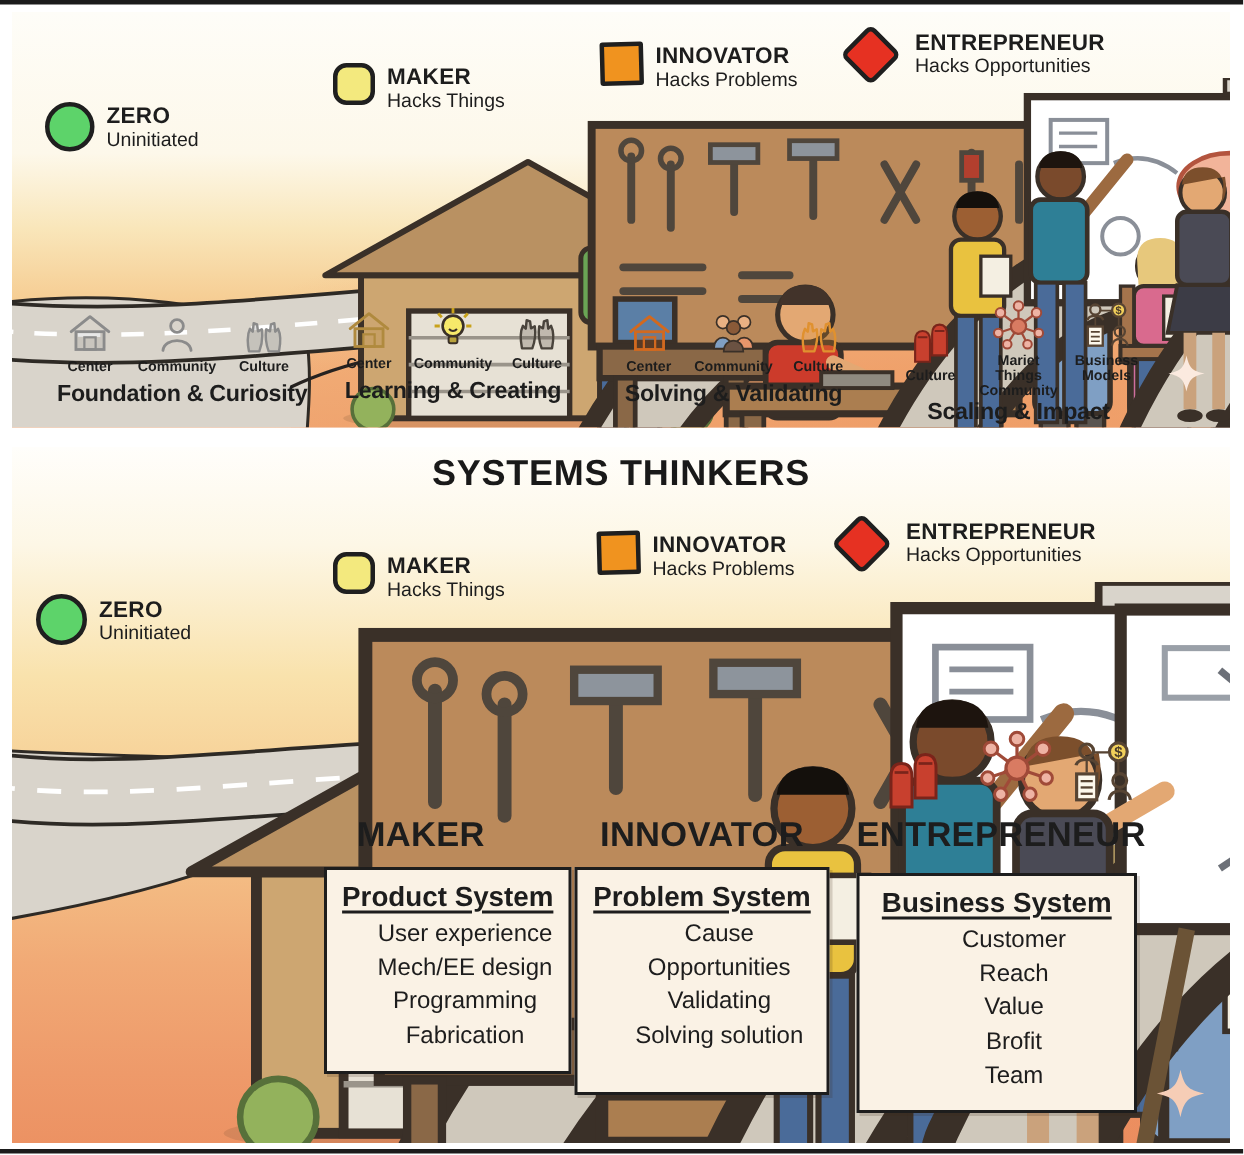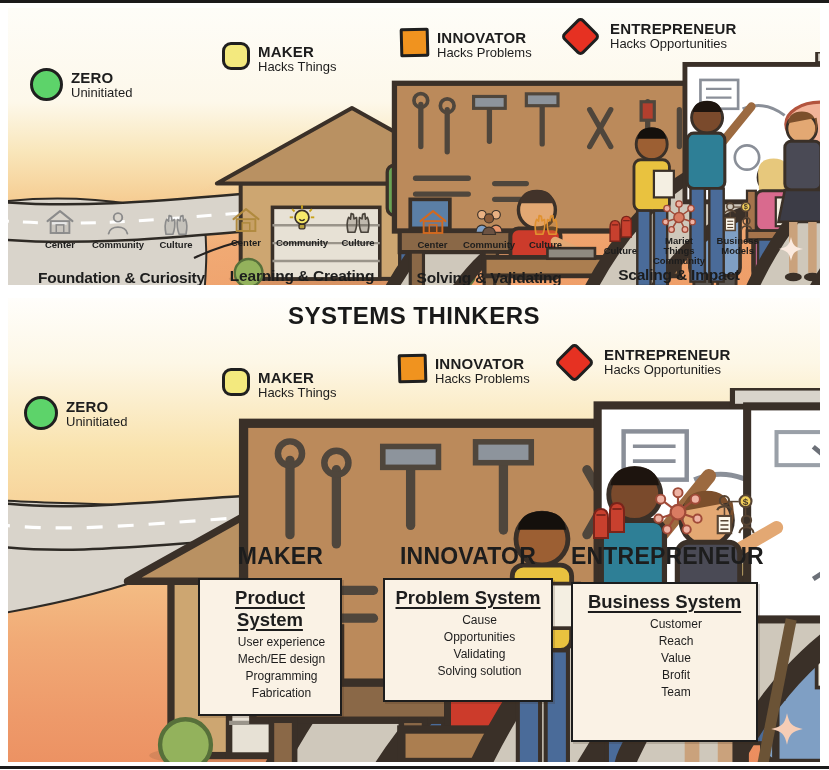--- a/index.html
+++ b/index.html
@@ -32,31 +32,31 @@
   .blabel{font-size:15px;font-weight:800;letter-spacing:.2px;}
   .bsub{font-size:13px;font-weight:400;}
 
   
   .stagegrp{position:absolute;text-align:center;}
   .icons{display:flex;justify-content:center;align-items:flex-end;gap:10px;}
   .cell{display:flex;flex-direction:column;align-items:center;width:52px;}
   .sicon{width:30px;height:30px;display:block;}
   .ilabel{font-size:9.5px;font-weight:700;margin-top:2px;line-height:1.05;}
   .sublabel{font-size:9.5px;font-weight:700;margin-top:-1px;}
-  .stitle{font-size:15.5px;font-weight:800;margin-top:19px;letter-spacing:-.2px;white-space:nowrap;}
+  .stitle{font-size:15.5px;font-weight:800;margin-top:4px;letter-spacing:-.2px;white-space:nowrap;}
 
   
   .big-title{position:absolute;left:0;top:4px;width:100%;text-align:center;
     font-size:24px;font-weight:800;letter-spacing:.5px;color:#191919;}
   .col-heading{position:absolute;text-align:center;font-size:23px;font-weight:800;letter-spacing:.2px;}
   .sysbox{position:absolute;background:#faf2e5;border:2.2px solid #1d1d1d;box-sizing:border-box;
     text-align:center;padding-top:7px;box-shadow:2px 2px 0 rgba(60,40,20,.18);}
   .sysbox .btitle{font-size:18.5px;font-weight:800;text-decoration:underline;
     text-decoration-thickness:2px;text-underline-offset:3px;margin-bottom:3px;}
-  .sysbox .bitem{font-size:12px;line-height:1.42;margin-left:23px;}
+  .sysbox .bitem{font-size:16px;line-height:1.42;margin-left:23px;}
 </style>
 </head>
 <body>
 
 <svg width="0" height="0" style="position:absolute" aria-hidden="true">
   <defs>
 
     <symbol id="i-house" viewBox="0 0 24 24">
       <path d="M2,10.5 L12,2.5 L22,10.5" fill="none" stroke="currentColor" stroke-width="1.6" stroke-linejoin="round" stroke-linecap="round"></path>
       <rect x="4.5" y="10.5" width="15" height="9.5" fill="currentColor" fill-opacity=".2" stroke="currentColor" stroke-width="1.5"></rect>
@@ -573,28 +573,28 @@
       <div class="btext" style="padding-top:6px">
         <div class="blabel">ENTREPRENEUR</div>
         <div class="bsub">Hacks Opportunities</div>
       </div>
     </div>
 
     <div class="col-heading" style="left:190px;top:245px;width:165px">MAKER</div>
     <div class="col-heading" style="left:375px;top:245px;width:170px">INNOVATOR</div>
     <div class="col-heading" style="left:563px;top:245px;width:187px">ENTREPRENEUR</div>
 
-    <div class="sysbox" style="left:190px;top:280px;width:144px;height:138px">
+    <div class="sysbox" style="left:208px;top:280px;width:165px;height:138px">
       <div class="btitle">Product System</div>
       <div class="bitem">User experience</div>
       <div class="bitem">Mech/EE design</div>
       <div class="bitem">Programming</div>
       <div class="bitem">Fabrication</div>
     </div>
-    <div class="sysbox" style="left:375px;top:280px;width:170px;height:124px">
+    <div class="sysbox" style="left:375px;top:280px;width:170px;height:152px">
       <div class="btitle">Problem System</div>
       <div class="bitem">Cause</div>
       <div class="bitem">Opportunities</div>
       <div class="bitem">Validating</div>
       <div class="bitem">Solving solution</div>
     </div>
     <div class="sysbox" style="left:563px;top:284px;width:187px;height:160px">
       <div class="btitle">Business System</div>
       <div class="bitem">Customer</div>
       <div class="bitem">Reach</div>

